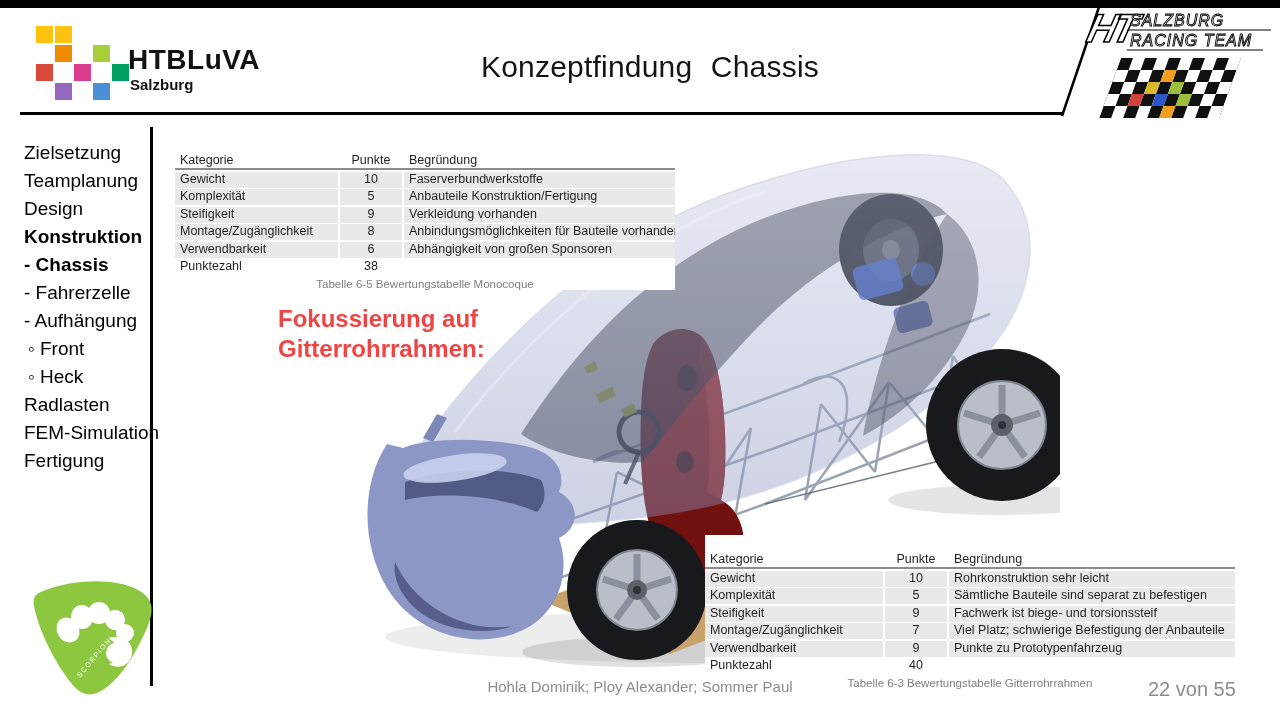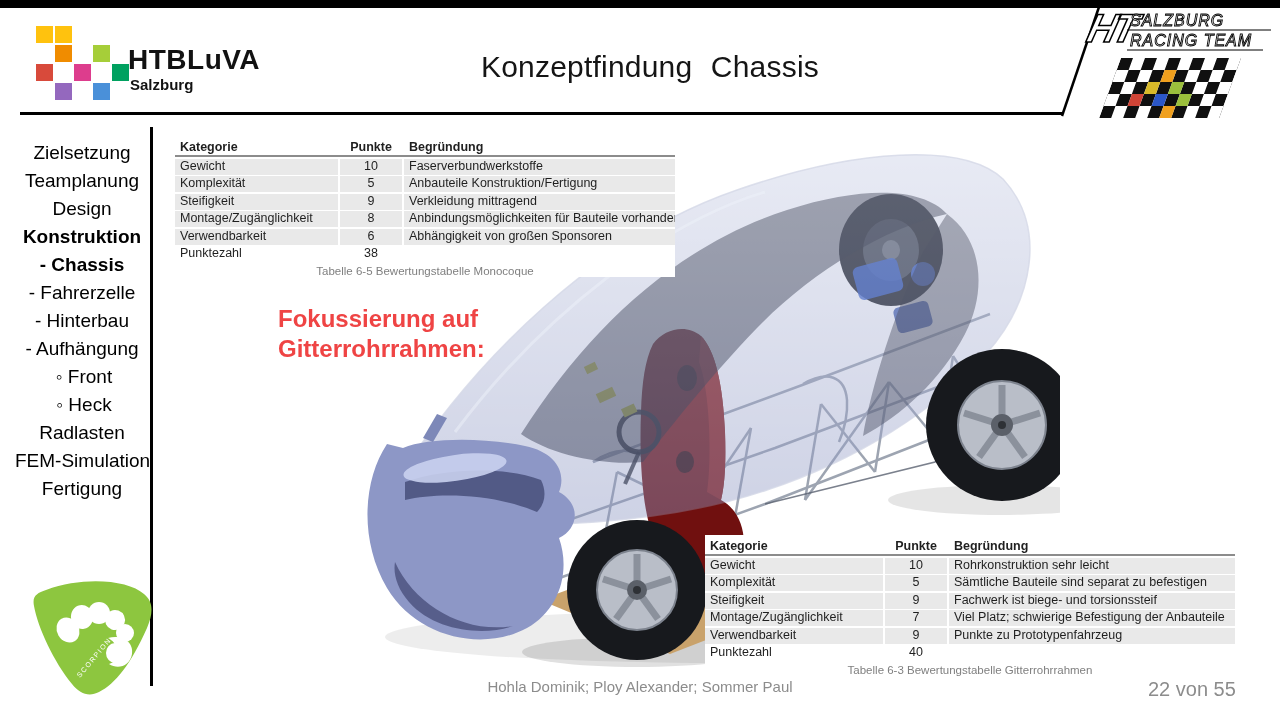--- a/index.html
+++ b/index.html
@@ -25,30 +25,30 @@
     left:340px; top:50px; width:620px; text-align:center;
     font-size:30px; color:#151515; word-spacing:10px; letter-spacing:0.2px;
   }
   .header-rule { left:20px; top:112px; width:1042px; height:3px; background:#000; }
   .header-diag { left:1046px; top:0px; width:70px; height:122px; }
 
   
   .team-logo { left:1075px; top:8px; width:200px; height:112px; }
 
   
-  .sidebar { left:15px; top:139px; width:134px;text-align:center; }
+  .sidebar { left:24px; top:139px; width:134px; }
   .sidebar .item { font-size:19px; line-height:28px; white-space:nowrap; color:#000; }
   .sidebar .item.bold { font-weight:bold; }
   .sidebar .item.indent { padding-left:4px; }
   .v-divider { left:150px; top:127px; width:3px; height:559px; background:#000; }
 
   
   .btable { font-size:12.5px; color:#1f1f1f; background:#fff; }
   .trow { display:flex; height:16px; line-height:15px; margin-top:1.5px; }
-  .trow.hdr { font-weight:bold; border-bottom:2px solid #8c8c8c; margin-top:4px; height:17px; }
+  .trow.hdr { font-weight:normal; border-bottom:2px solid #8c8c8c; margin-top:17px; height:17px; }
   .trow .cell { margin-right:2px; padding:0 5px; overflow:hidden; white-space:nowrap; }
   .trow .cell:last-child { margin-right:0; flex:1; }
   .trow.data .cell { background:#e9e9e9; }
   .t1 .c1 { width:163px; } .t1 .c2 { width:62px; text-align:center; padding:0; }
   .t2 .c1 { width:178px; } .t2 .c2 { width:62px; text-align:center; padding:0; }
   .trow.total { font-weight:normal; }
   .tcaption { text-align:center; color:#7f7f7f; font-size:11.5px; margin-top:3px; }
   #table-monocoque { left:175px; top:136px; width:500px; }
   #table-gitterrohr { left:705px; top:535px; width:530px; }
 
@@ -116,21 +116,20 @@
   </g>
 </svg>
 
 <nav class="abs sidebar">
   <div class="item">Zielsetzung</div>
   <div class="item">Teamplanung</div>
   <div class="item">Design</div>
   <div class="item bold">Konstruktion</div>
   <div class="item bold">- Chassis</div>
   <div class="item">- Fahrerzelle</div>
-  <div class="item">- Hinterbau</div>
   <div class="item">- Aufhängung</div>
   <div class="item indent">◦ Front</div>
   <div class="item indent">◦ Heck</div>
   <div class="item">Radlasten</div>
   <div class="item">FEM-Simulation</div>
   <div class="item">Fertigung</div>
 </nav>
 <div class="abs v-divider"></div>
 
 <svg class="abs car-wrap" viewBox="0 0 725 540">
@@ -268,21 +267,21 @@
     <div class="cell">Faserverbundwerkstoffe</div>
   </div>
   <div class="trow data">
     <div class="cell c1">Komplexität</div>
     <div class="cell c2">5</div>
     <div class="cell">Anbauteile Konstruktion/Fertigung</div>
   </div>
   <div class="trow data">
     <div class="cell c1">Steifigkeit</div>
     <div class="cell c2">9</div>
-    <div class="cell">Verkleidung mittragend</div>
+    <div class="cell">Verkleidung vorhanden</div>
   </div>
   <div class="trow data">
     <div class="cell c1">Montage/Zugänglichkeit</div>
     <div class="cell c2">8</div>
     <div class="cell">Anbindungsmöglichkeiten für Bauteile vorhanden</div>
   </div>
   <div class="trow data">
     <div class="cell c1">Verwendbarkeit</div>
     <div class="cell c2">6</div>
     <div class="cell">Abhängigkeit von großen Sponsoren</div>

